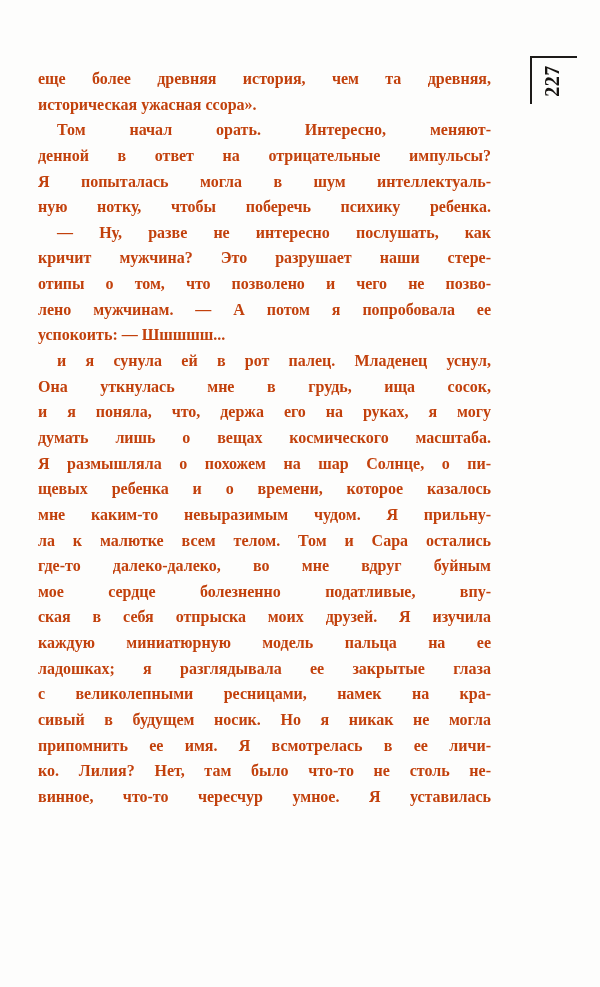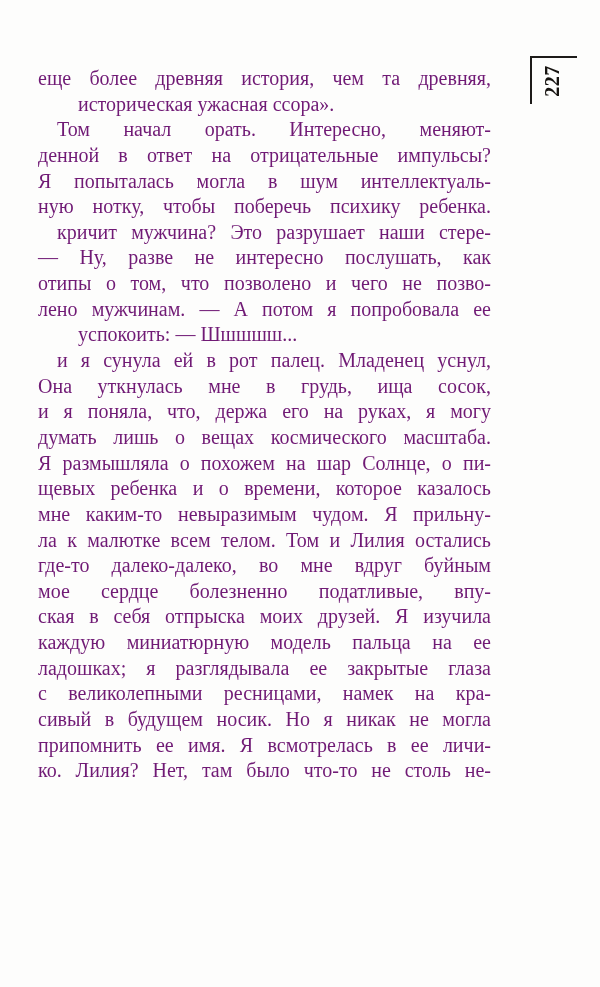--- a/index.html
+++ b/index.html
@@ -17,37 +17,36 @@
     height: 987px;
     background: #fdfdfc;
     overflow: hidden;
   }
   .text-block {
     position: absolute;
     left: 38px;
     top: 66px;
     width: 453px;
     font-family: "Liberation Serif", "DejaVu Serif", serif;
-    font-size: 20px;
+    font-size: 16px;
     line-height: 25.65px;
-    font-weight: 400;
-    color: #701a75;
+    font-weight: 700;
+    color: #c2410c;
   }
   .para { margin: 0; padding: 0; }
   .line {
     text-align: justify;
     text-align-last: justify;
     white-space: normal;
     height: 25.65px;
     overflow: visible;
   }
   .line.left {
     text-align: right;
     text-align-last: left;
-    margin-left: 40px;
   }
   .para.indent .line:first-child {
     text-indent: 19px;
   }
   
   .bracket-top {
     position: absolute;
     left: 530px;
     top: 56px;
     width: 47px;
@@ -87,39 +86,40 @@
         <div class="line">еще более древняя история, чем та древняя,</div>
         <div class="line left">историческая ужасная ссора».</div>
       </div>
       <div class="para indent">
         <div class="line">Том начал орать. Интересно, меняют-</div>
         <div class="line">денной в ответ на отрицательные импульсы?</div>
         <div class="line">Я попыталась могла в шум интеллектуаль-</div>
         <div class="line">ную нотку, чтобы поберечь психику ребенка.</div>
       </div>
       <div class="para indent">
+        <div class="line">— Ну, разве не интересно послушать, как</div>
         <div class="line">кричит мужчина? Это разрушает наши стере-</div>
-        <div class="line">— Ну, разве не интересно послушать, как</div>
         <div class="line">отипы о том, что позволено и чего не позво-</div>
         <div class="line">лено мужчинам. — А потом я попробовала ее</div>
         <div class="line left">успокоить: — Шшшшш...</div>
       </div>
       <div class="para indent">
         <div class="line">и я сунула ей в рот палец. Младенец уснул,</div>
         <div class="line">Она уткнулась мне в грудь, ища сосок,</div>
         <div class="line">и я поняла, что, держа его на руках, я могу</div>
         <div class="line">думать лишь о вещах космического масштаба.</div>
         <div class="line">Я размышляла о похожем на шар Солнце, о пи-</div>
         <div class="line">щевых ребенка и о времени, которое казалось</div>
         <div class="line">мне каким-то невыразимым чудом. Я прильну-</div>
-        <div class="line">ла к малютке всем телом. Том и Лилия остались</div>
+        <div class="line">ла к малютке всем телом. Том и Сара остались</div>
         <div class="line">где-то далеко-далеко, во мне вдруг буйным</div>
         <div class="line">мое сердце болезненно податливые, впу-</div>
         <div class="line">ская в себя отпрыска моих друзей. Я изучила</div>
         <div class="line">каждую миниатюрную модель пальца на ее</div>
         <div class="line">ладошках; я разглядывала ее закрытые глаза</div>
         <div class="line">с великолепными ресницами, намек на кра-</div>
         <div class="line">сивый в будущем носик. Но я никак не могла</div>
         <div class="line">припомнить ее имя. Я всмотрелась в ее личи-</div>
         <div class="line">ко. Лилия? Нет, там было что-то не столь не-</div>
+        <div class="line">винное, что-то чересчур умное. Я уставилась</div>
       </div>
     </div>
 </div>
 
 </body></html>

